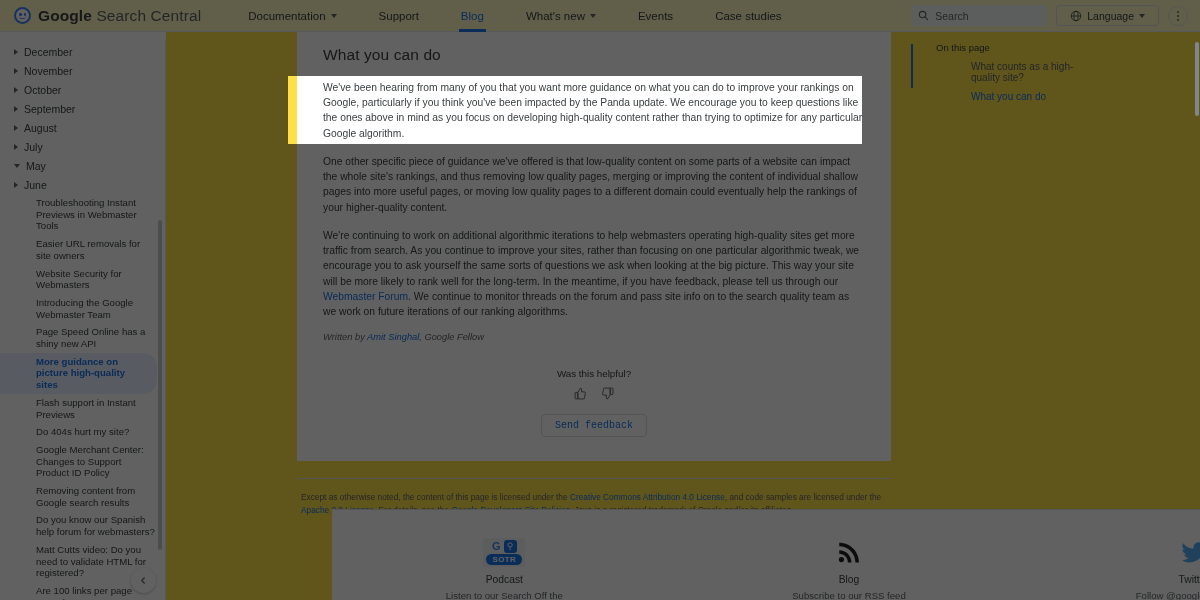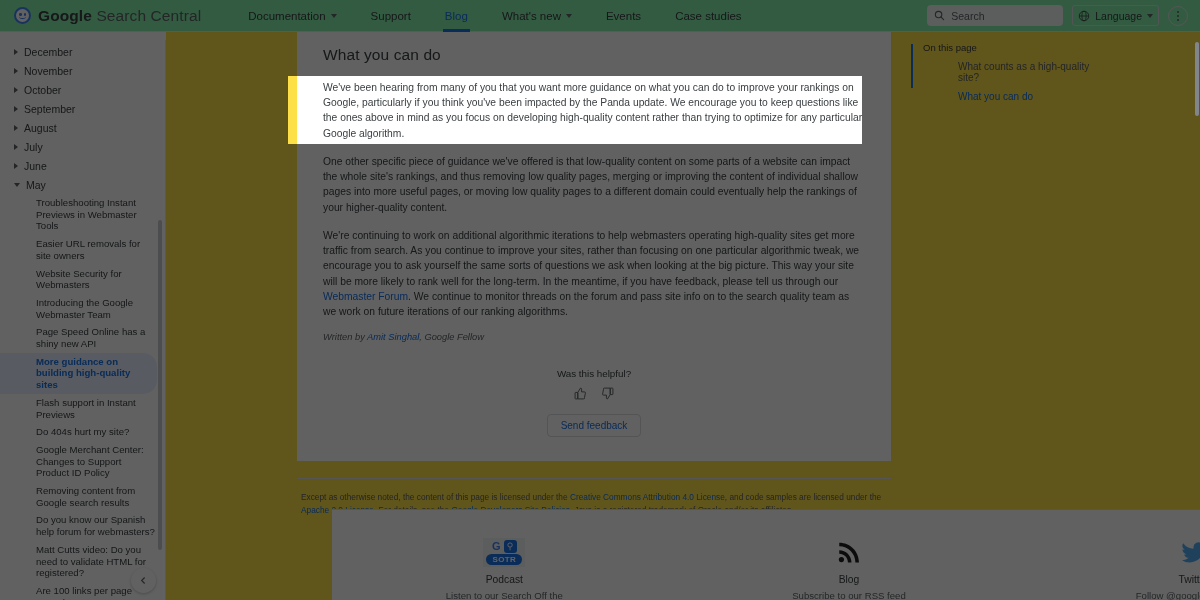--- a/index.html
+++ b/index.html
@@ -8,21 +8,21 @@
     overflow: hidden;
     font-family: "Liberation Sans", sans-serif;
     background: #fff;
     color: #3c4043;
   }
   #page { position: relative; width: 1200px; height: 600px; overflow: hidden; background:#fff; }
 
   
   .header {
     position: absolute; top: 0; left: 0; width: 1200px; height: 32px;
-    background: #86efac; border-bottom: 1px solid #e8eaed;
+    background: #fef9c3; border-bottom: 1px solid #e8eaed;
     display: flex; align-items: center; z-index: 5;
   }
   .brand { display: flex; align-items: center; margin-left: 14px; gap: 7px; }
   .brand-mark {
     width: 17px; height: 17px; border-radius: 50%;
     background: #fff; border: 2px solid #4285f4;
     position: relative; flex: none;
   }
   .brand-mark::before, .brand-mark::after {
     content: ""; position: absolute; width: 2.5px; height: 2.5px; border-radius: 50%;
@@ -31,41 +31,41 @@
   .brand-mark::before { left: 3px; }
   .brand-mark::after { right: 3px; }
   .brand-smile {
     position: absolute; width: 7px; height: 3.5px; left: 3px; bottom: 3px;
     border-bottom: 1.6px solid #4285f4; border-radius: 0 0 7px 7px;
   }
   .brand-text { font-size: 15.5px; color: #3c4043; letter-spacing: .1px; white-space: nowrap; }
   .brand-text b { font-weight: 700; }
   .brand-text span.light { font-weight: 400; color: #5f6368; }
 
-  .nav { display: flex; align-items: flex-end; gap: 8px; margin-left: 34px; height: 32px; }
+  .nav { display: flex; align-items: flex-end; gap: 16px; margin-left: 34px; height: 32px; }
   .nav-item {
     font-size: 11.5px; color: #3c4043; padding: 0 13px; height: 32px;
     display: flex; align-items: center; gap: 5px; white-space: nowrap; cursor: pointer;
     position: relative;
   }
   .nav-item.active { color: #1a73e8; font-weight: 500; }
   .nav-item.active::after {
     content: ""; position: absolute; left: 11px; right: 11px; bottom: 0; height: 2.5px; background: #1a73e8;
   }
   .caret { width: 0; height: 0; border-left: 3.5px solid transparent; border-right: 3.5px solid transparent; border-top: 4px solid #5f6368; }
 
   .header-right { margin-left: auto; display: flex; align-items: center; gap: 9px; margin-right: 12px; }
   .search-box {
     width: 136px; height: 21px; background: #f1f3f4; border-radius: 4px;
     display: flex; align-items: center; padding: 0 7px; gap: 6px;
   }
   .search-box .ph { font-size: 10.5px; color: #5f6368; }
   .lang-box {
     height: 21px; border: 1px solid #dadce0; border-radius: 3px;
-    display: flex; align-items: center; padding: 0 5px; gap: 5px;
+    display: flex; align-items: center; padding: 0 13px; gap: 5px;
   }
   .lang-box .lbl { font-size: 10.5px; color: #3c4043; }
   .kebab {
     width: 20px; height: 20px; border: 1px solid #e0e0e0; border-radius: 50%;
     display: flex; flex-direction: column; align-items: center; justify-content: center; gap: 2px;
   }
   .kebab i { width: 2px; height: 2px; background: #5f6368; border-radius: 50%; display:block; }
 
   
   .left-nav {
@@ -115,31 +115,31 @@
   }
   .card p a, .legal a, .toc a.on { color: #1a73e8; text-decoration: none; }
   .byline { font-size: 9.3px; font-style: italic; color: #5f6368; margin-top: 6px; }
   .byline a { color: #1a73e8; font-style: italic; text-decoration: none; }
 
   .helpful { margin-top: 26px; text-align: center; }
   .helpful .q { font-size: 9.8px; color: #3c4043; }
   .thumbs { display: flex; justify-content: center; gap: 14px; margin-top: 8px; color: #5f6368; font-size: 12px; }
   .feedback-btn {
     display: inline-block; margin-top: 14px; border: 1px solid #dadce0; border-radius: 4px;
-    padding: 5px 13px; font-size: 10px; color: #1a73e8; background: #fff;
+    padding: 5px 13px; font-size: 10px; color: #1a73e8; background: #fff; font-family: Liberation Mono, monospace;
   }
 
   .legal {
     position: absolute; left: 131px; top: 446px; width: 594px;
     border-top: 1px solid #e0e0e0; padding: 12px 4px 0 4px;
     font-size: 8.3px; line-height: 1.55; color: #5f6368;
   }
 
   
-  .toc { position: absolute; left: 745px; top: 10px; width: 180px; padding-left: 12px; }
+  .toc { position: absolute; left: 745px; top: 10px; width: 180px; padding-left: 25px; }
   .toc::before {
     content: ""; position: absolute; left: 0; top: 2px; width: 2px; height: 44px; background: #1a73e8;
   }
   .toc-title { font-size: 9.5px; color: #3c4043; margin-bottom: 8px; }
   .toc-link { display: block; font-size: 10px; color: #5f6368; margin-bottom: 8px; text-decoration: none; margin-left: 35px; }
   .toc-link.on { color: #1a73e8; }
 
   
   .site-footer {
     position: absolute; left: 166px; top: 477px; width: 1034px; height: 123px;
@@ -249,35 +249,35 @@
           <span>September</span>
         </div>
       <div class="ln-month">
           <span class="tri"></span>
           <span>August</span>
         </div>
       <div class="ln-month">
           <span class="tri"></span>
           <span>July</span>
         </div>
+      <div class="ln-month open">
+          <span class="tri"></span>
+          <span>May</span>
+        </div>
       <div class="ln-month">
           <span class="tri"></span>
           <span>June</span>
-        </div>
-      <div class="ln-month open">
-          <span class="tri"></span>
-          <span>May</span>
         </div>
 
       <div class="ln-sub">Troubleshooting Instant Previews in Webmaster Tools</div>
       <div class="ln-sub">Easier URL removals for site owners</div>
       <div class="ln-sub">Website Security for Webmasters</div>
       <div class="ln-sub">Introducing the Google Webmaster Team</div>
       <div class="ln-sub">Page Speed Online has a shiny new API</div>
-      <div class="ln-sub selected">More guidance on building high-quality sites</div>
+      <div class="ln-sub selected">More guidance on picture high-quality sites</div>
       <div class="ln-sub">Flash support in Instant Previews</div>
       <div class="ln-sub">Do 404s hurt my site?</div>
       <div class="ln-sub">Google Merchant Center: Changes to Support Product ID Policy</div>
       <div class="ln-sub">Removing content from Google search results</div>
       <div class="ln-sub">Do you know our Spanish help forum for webmasters?</div>
       <div class="ln-sub">Matt Cutts video: Do you need to validate HTML for registered?</div>
       <div class="ln-sub">Are 100 links per page enough?</div>
 
     </div>
     <div class="ln-scrollbar"></div>

